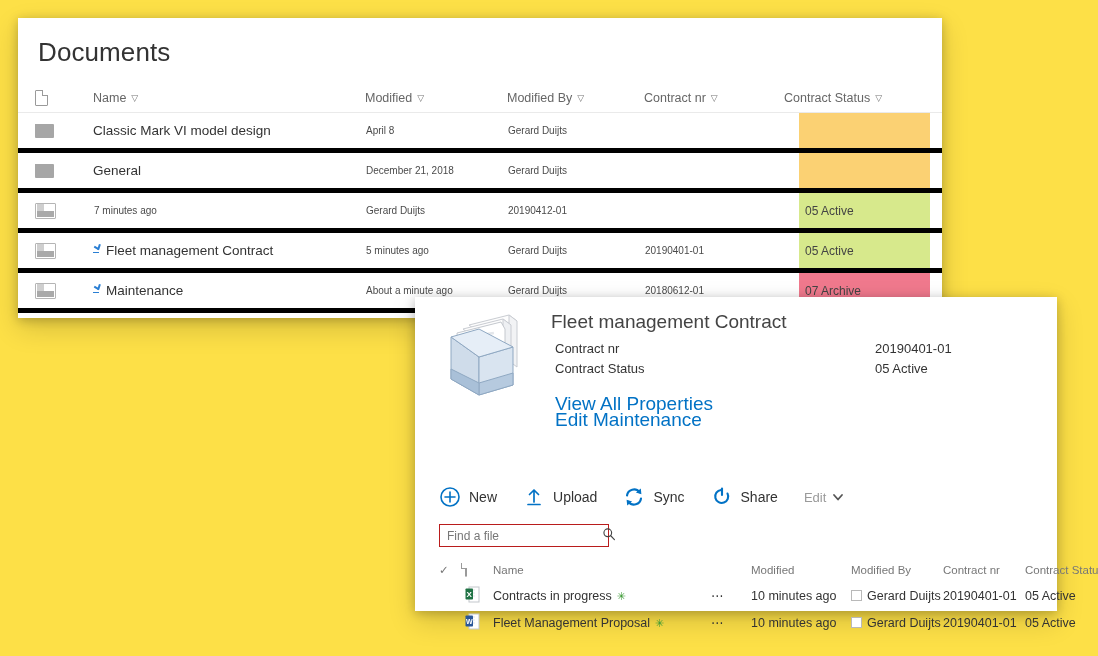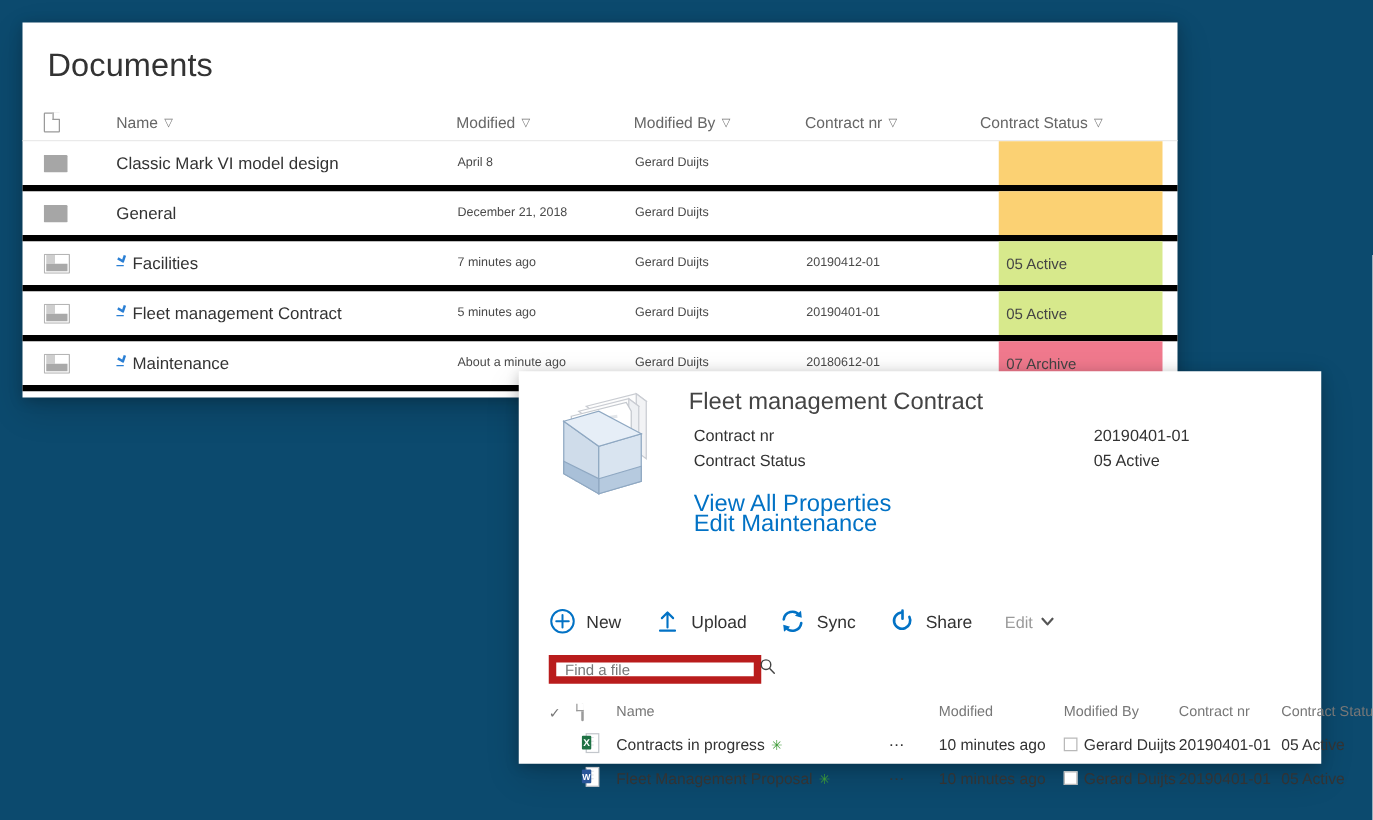--- a/index.html
+++ b/index.html
@@ -2,21 +2,21 @@
 <html><head>
 <meta charset="utf-8">
 <style>
   * { box-sizing: border-box; margin: 0; padding: 0; }
   html, body {
     width: 1098px; height: 656px;
     background: #ffffff;
     font-family: "Liberation Sans", sans-serif;
     overflow: hidden;
   }
-  #stage { position: relative; width: 1098px; height: 656px; background: #0c4a6e; text-decoration: underline; }
+  #stage { position: relative; width: 1098px; height: 656px; background: #fde047; text-decoration: underline; }
 
   
   .panel {
     position: absolute;
     background: #ffffff;
     box-shadow: 0 2px 10px rgba(0,0,0,0.22), 0 10px 26px rgba(0,0,0,0.16);
   }
   #library-panel { left: 18px; top: 18px; width: 924px; height: 300px; }
 
   .lib-title {
@@ -127,21 +127,21 @@
   .cmd {
     display: flex; align-items: center; gap: 8px;
     font-size: 14px; color: #333; cursor: default;
   }
   .cmd .glyph { width: 22px; height: 22px; display: inline-block; }
   .cmd.more { color: #9a9a9a; font-size: 13px; gap: 6px; }
 
   .findbox {
     margin: 12px 0 0 24px;
     width: 170px; height: 23px;
-    border: 6px solid #b91c1c; background: #fff;
+    border: 1px solid #b91c1c; background: #fff;
     display: flex; align-items: center; padding: 0 4px 0 7px;
   }
   .findbox input {
     border: 0; outline: 0; flex: 1; font-size: 12px; color: #333;
     font-family: "Liberation Sans", sans-serif; background: transparent;
   }
   .findbox input::placeholder { color: #777; }
 
   
   .fl-grid {
@@ -236,28 +236,20 @@
       <div class="status-cell" style="background: rgb(251, 209, 115);"></div>
     </div>
 
     <div class="lib-grid lib-row">
       <div class="c ico">
         <span class="docset">
             <span class="back"></span>
             <span class="notch"></span>
             <span class="lip"></span>
           </span>
-      </div>
-      <div class="c name">
-        <span class="sparkle">
-            <i></i>
-            <i></i>
-            <i></i>
-          </span>
-        <span>Facilities</span>
       </div>
       <div class="c cellpad">7 minutes ago</div>
       <div class="c cellpad">Gerard Duijts</div>
       <div class="c cellpad">20190412-01</div>
       <div class="c"></div>
       <div class="status-cell" style="background: rgb(215, 233, 140);">05 Active</div>
     </div>
 
     <div class="lib-grid lib-row">
       <div class="c ico">

